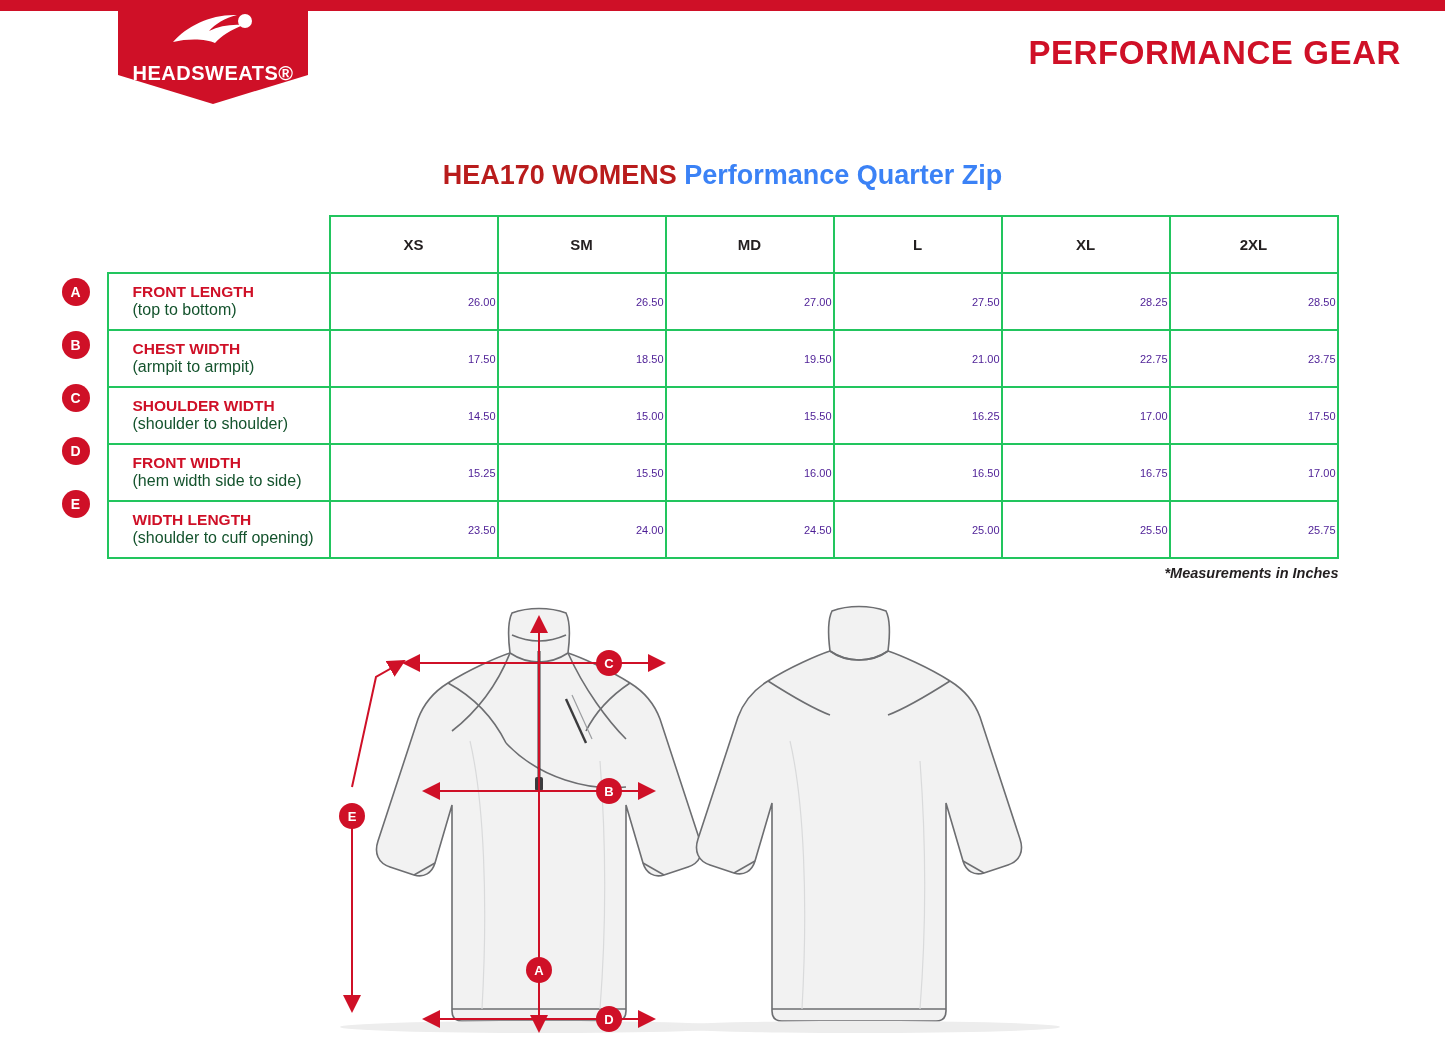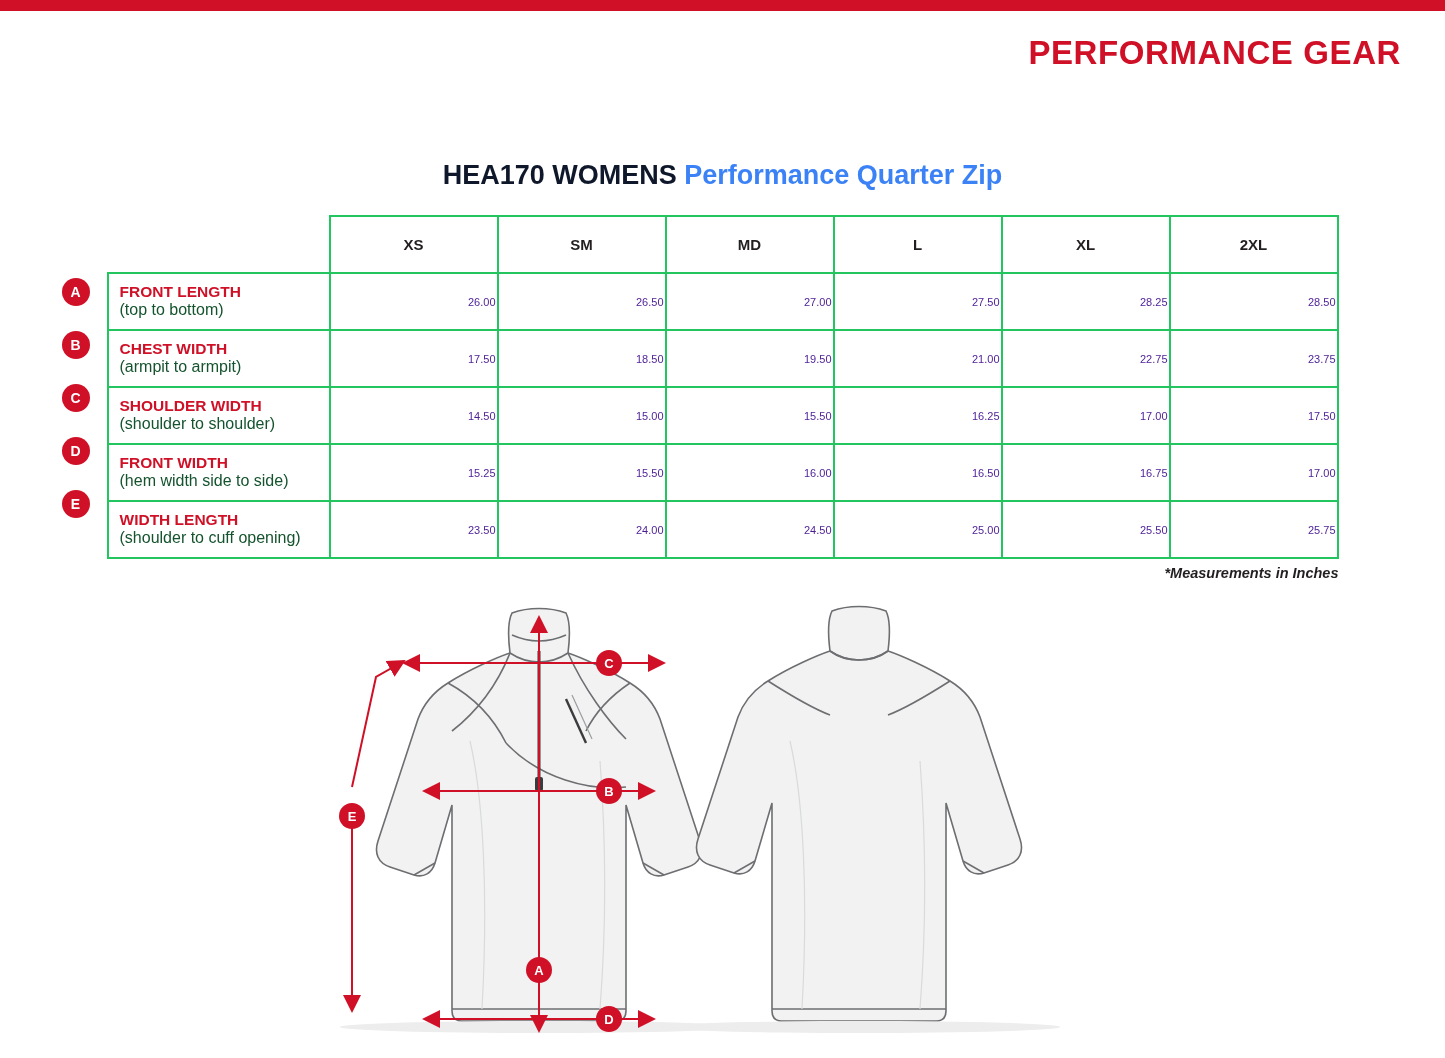--- a/index.html
+++ b/index.html
@@ -65,21 +65,21 @@
   }
 
   
   .sheet-title {
     text-align: center;
     margin-top: 48px;
     font-size: 27px;
     font-weight: bold;
   }
   .sheet-title .code {
-    color: #0f172a;
+    color: #b91c1c;
   }
   .sheet-title .name {
     color: #3b82f6;
   }
 
   
   .table-wrap {
     position: relative;
     margin: 24px auto 0 auto;
     width: 1232px;
@@ -101,21 +101,21 @@
     text-align: center;
   }
   table.size-table thead th.corner {
     border-left: none;
     border-top: none;
   }
   col.label-col { width: 222px; }
   col.size-col  { width: 168px; }
 
   td.row-label {
-    padding-left: 11px;
+    padding-left: 24px;
     text-align: left;
     vertical-align: middle;
   }
   td.row-label .lbl-main {
     display: block;
     color: #cf1027;
     font-weight: bold;
     font-size: 15.5px;
     line-height: 1.15;
   }
@@ -182,20 +182,29 @@
     align-items: center;
     justify-content: center;
   }
 </style>
 </head>
 <body>
 
 <div class="header">
   <div class="header-bar"></div>
 
+  <div class="logo-banner">
+    <span class="logo-mark">
+      <svg width="92" height="44" viewBox="0 0 92 44">
+        <path d="M6 30 C20 14, 44 2, 70 3 C58 6, 48 12, 42 19 C52 14, 64 12, 76 13 C64 18, 54 24, 48 31 C40 27, 22 26, 6 30 Z" fill="#ffffff"></path>
+        <circle cx="78" cy="9" r="7" fill="#ffffff"></circle>
+      </svg>
+    </span>
+    <span class="logo-word">HEADSWEATS®</span>
+  </div>
 
   <div class="header-title">PERFORMANCE GEAR</div>
 </div>
 
 <div class="sheet-title">
   <span class="code">HEA170 WOMENS</span>
   <span class="name">Performance Quarter Zip</span>
 </div>
 
 <div class="table-wrap">

